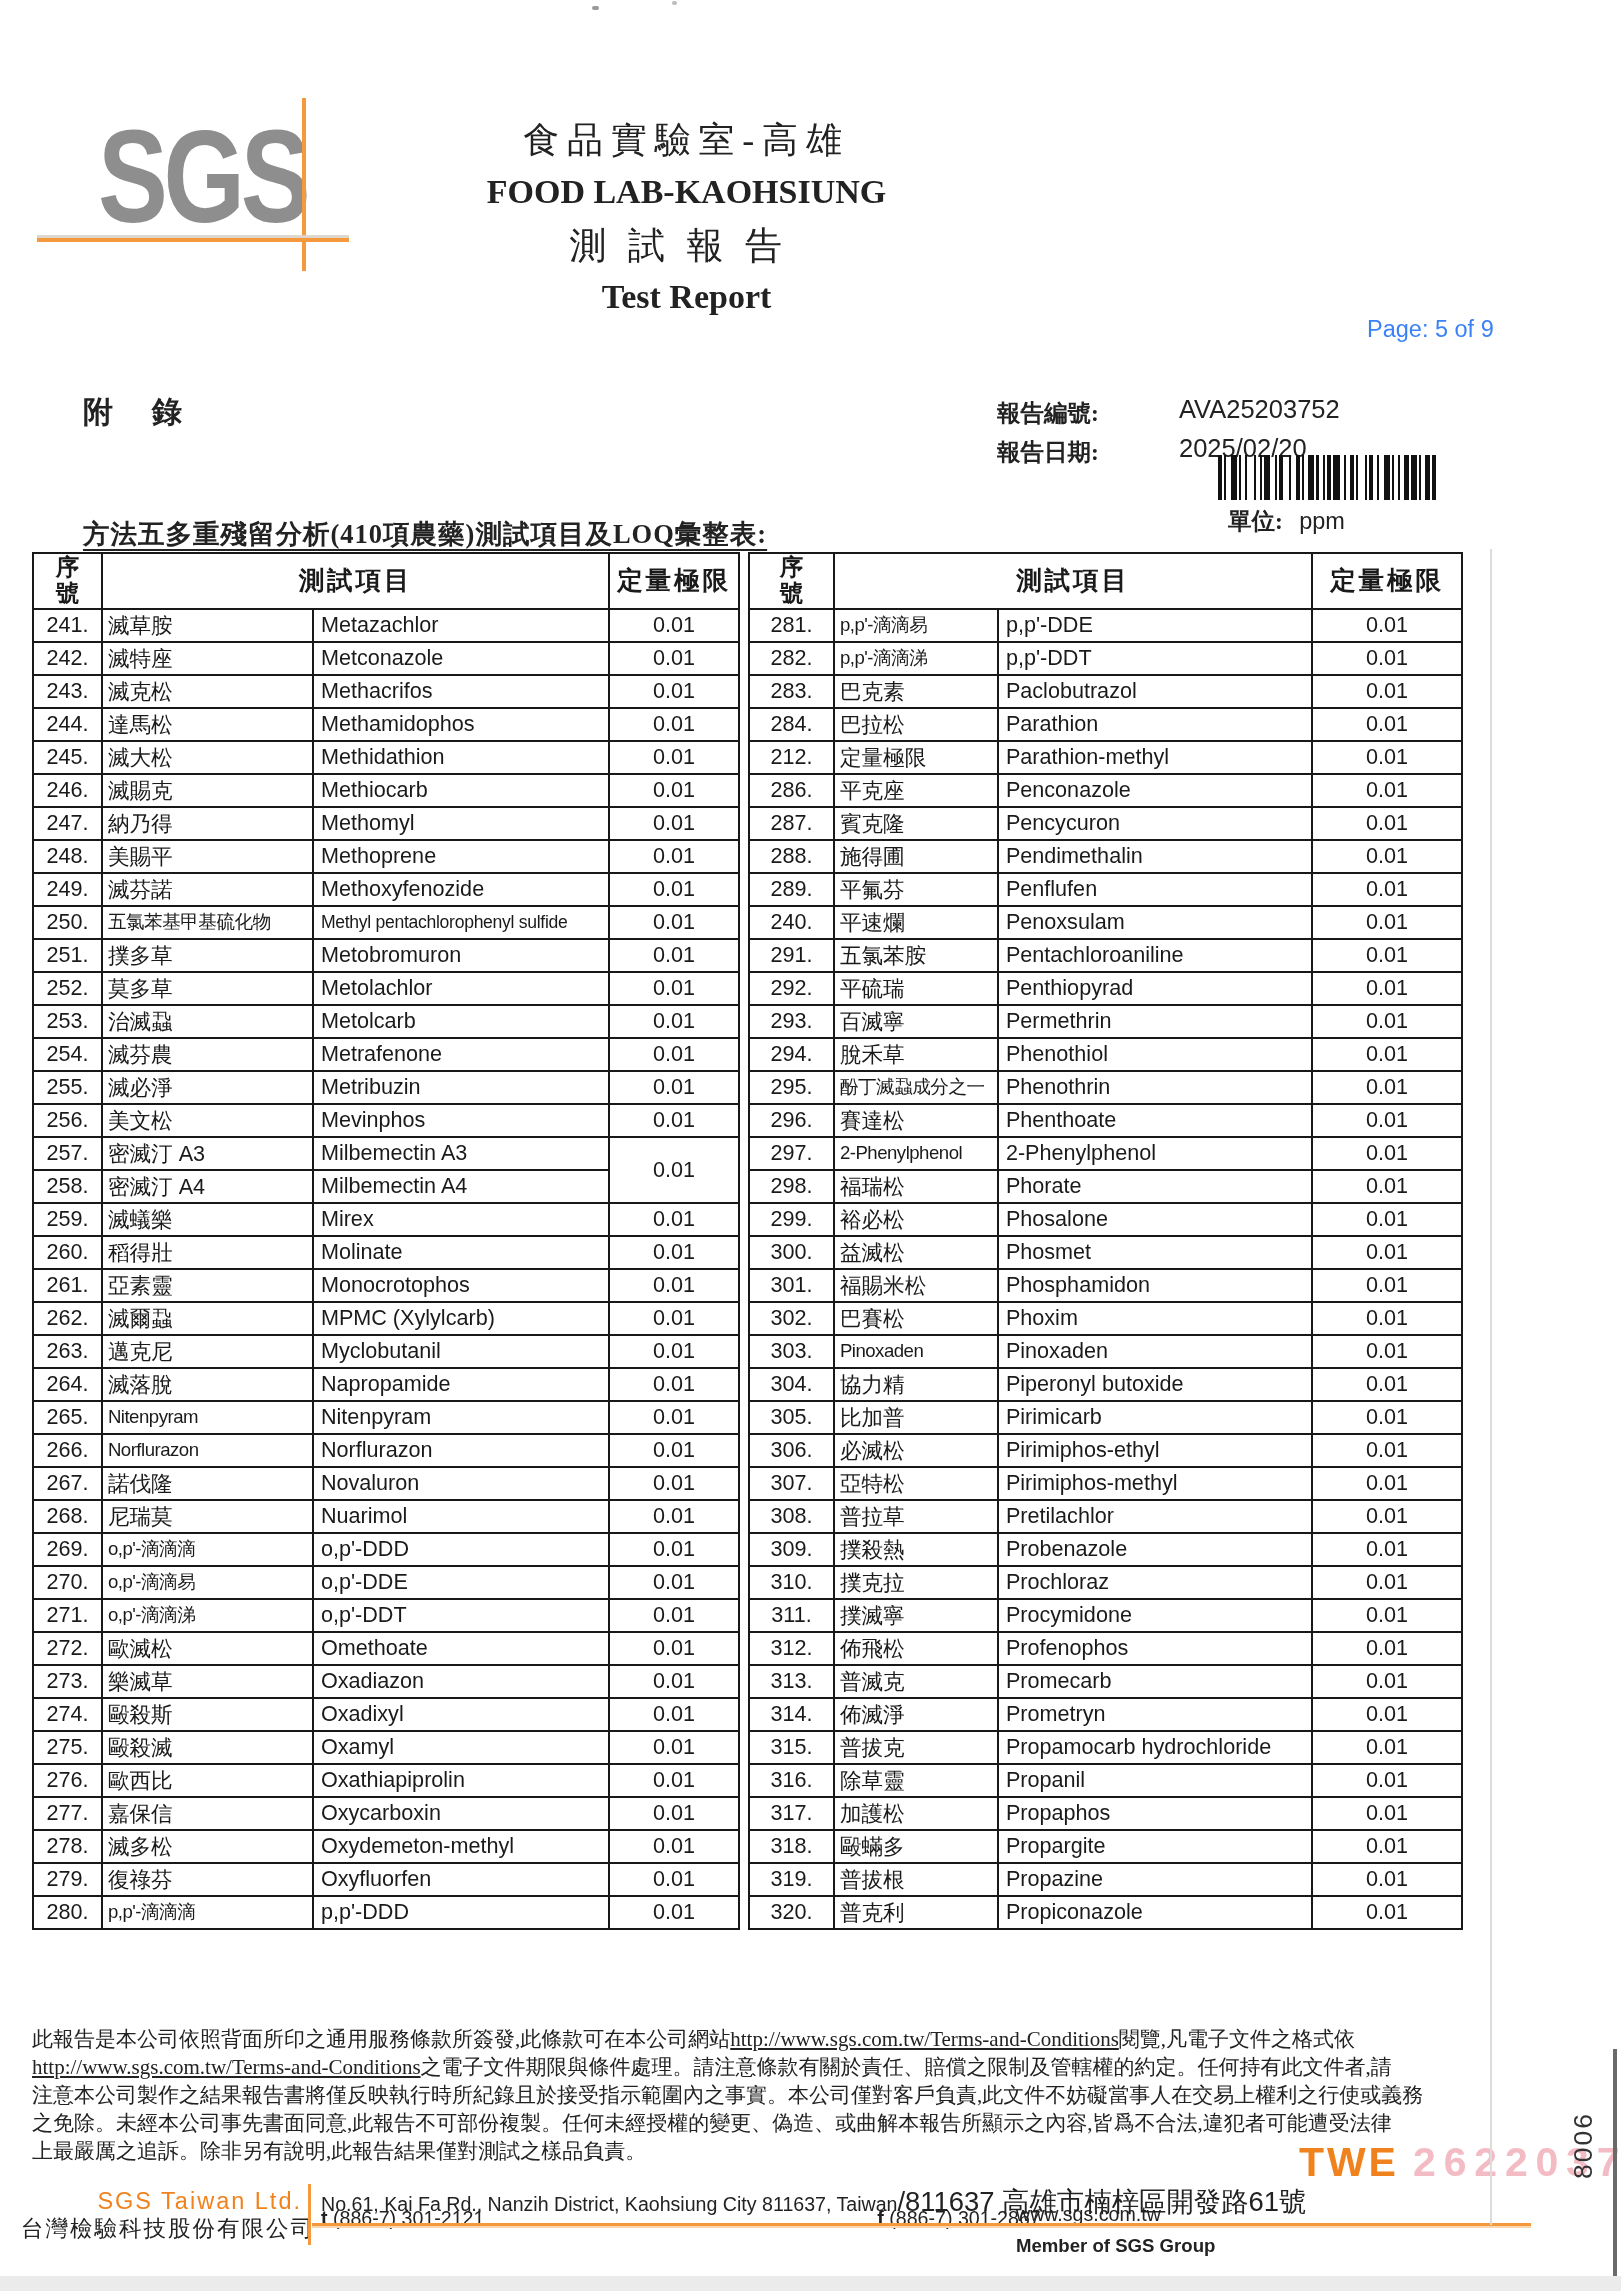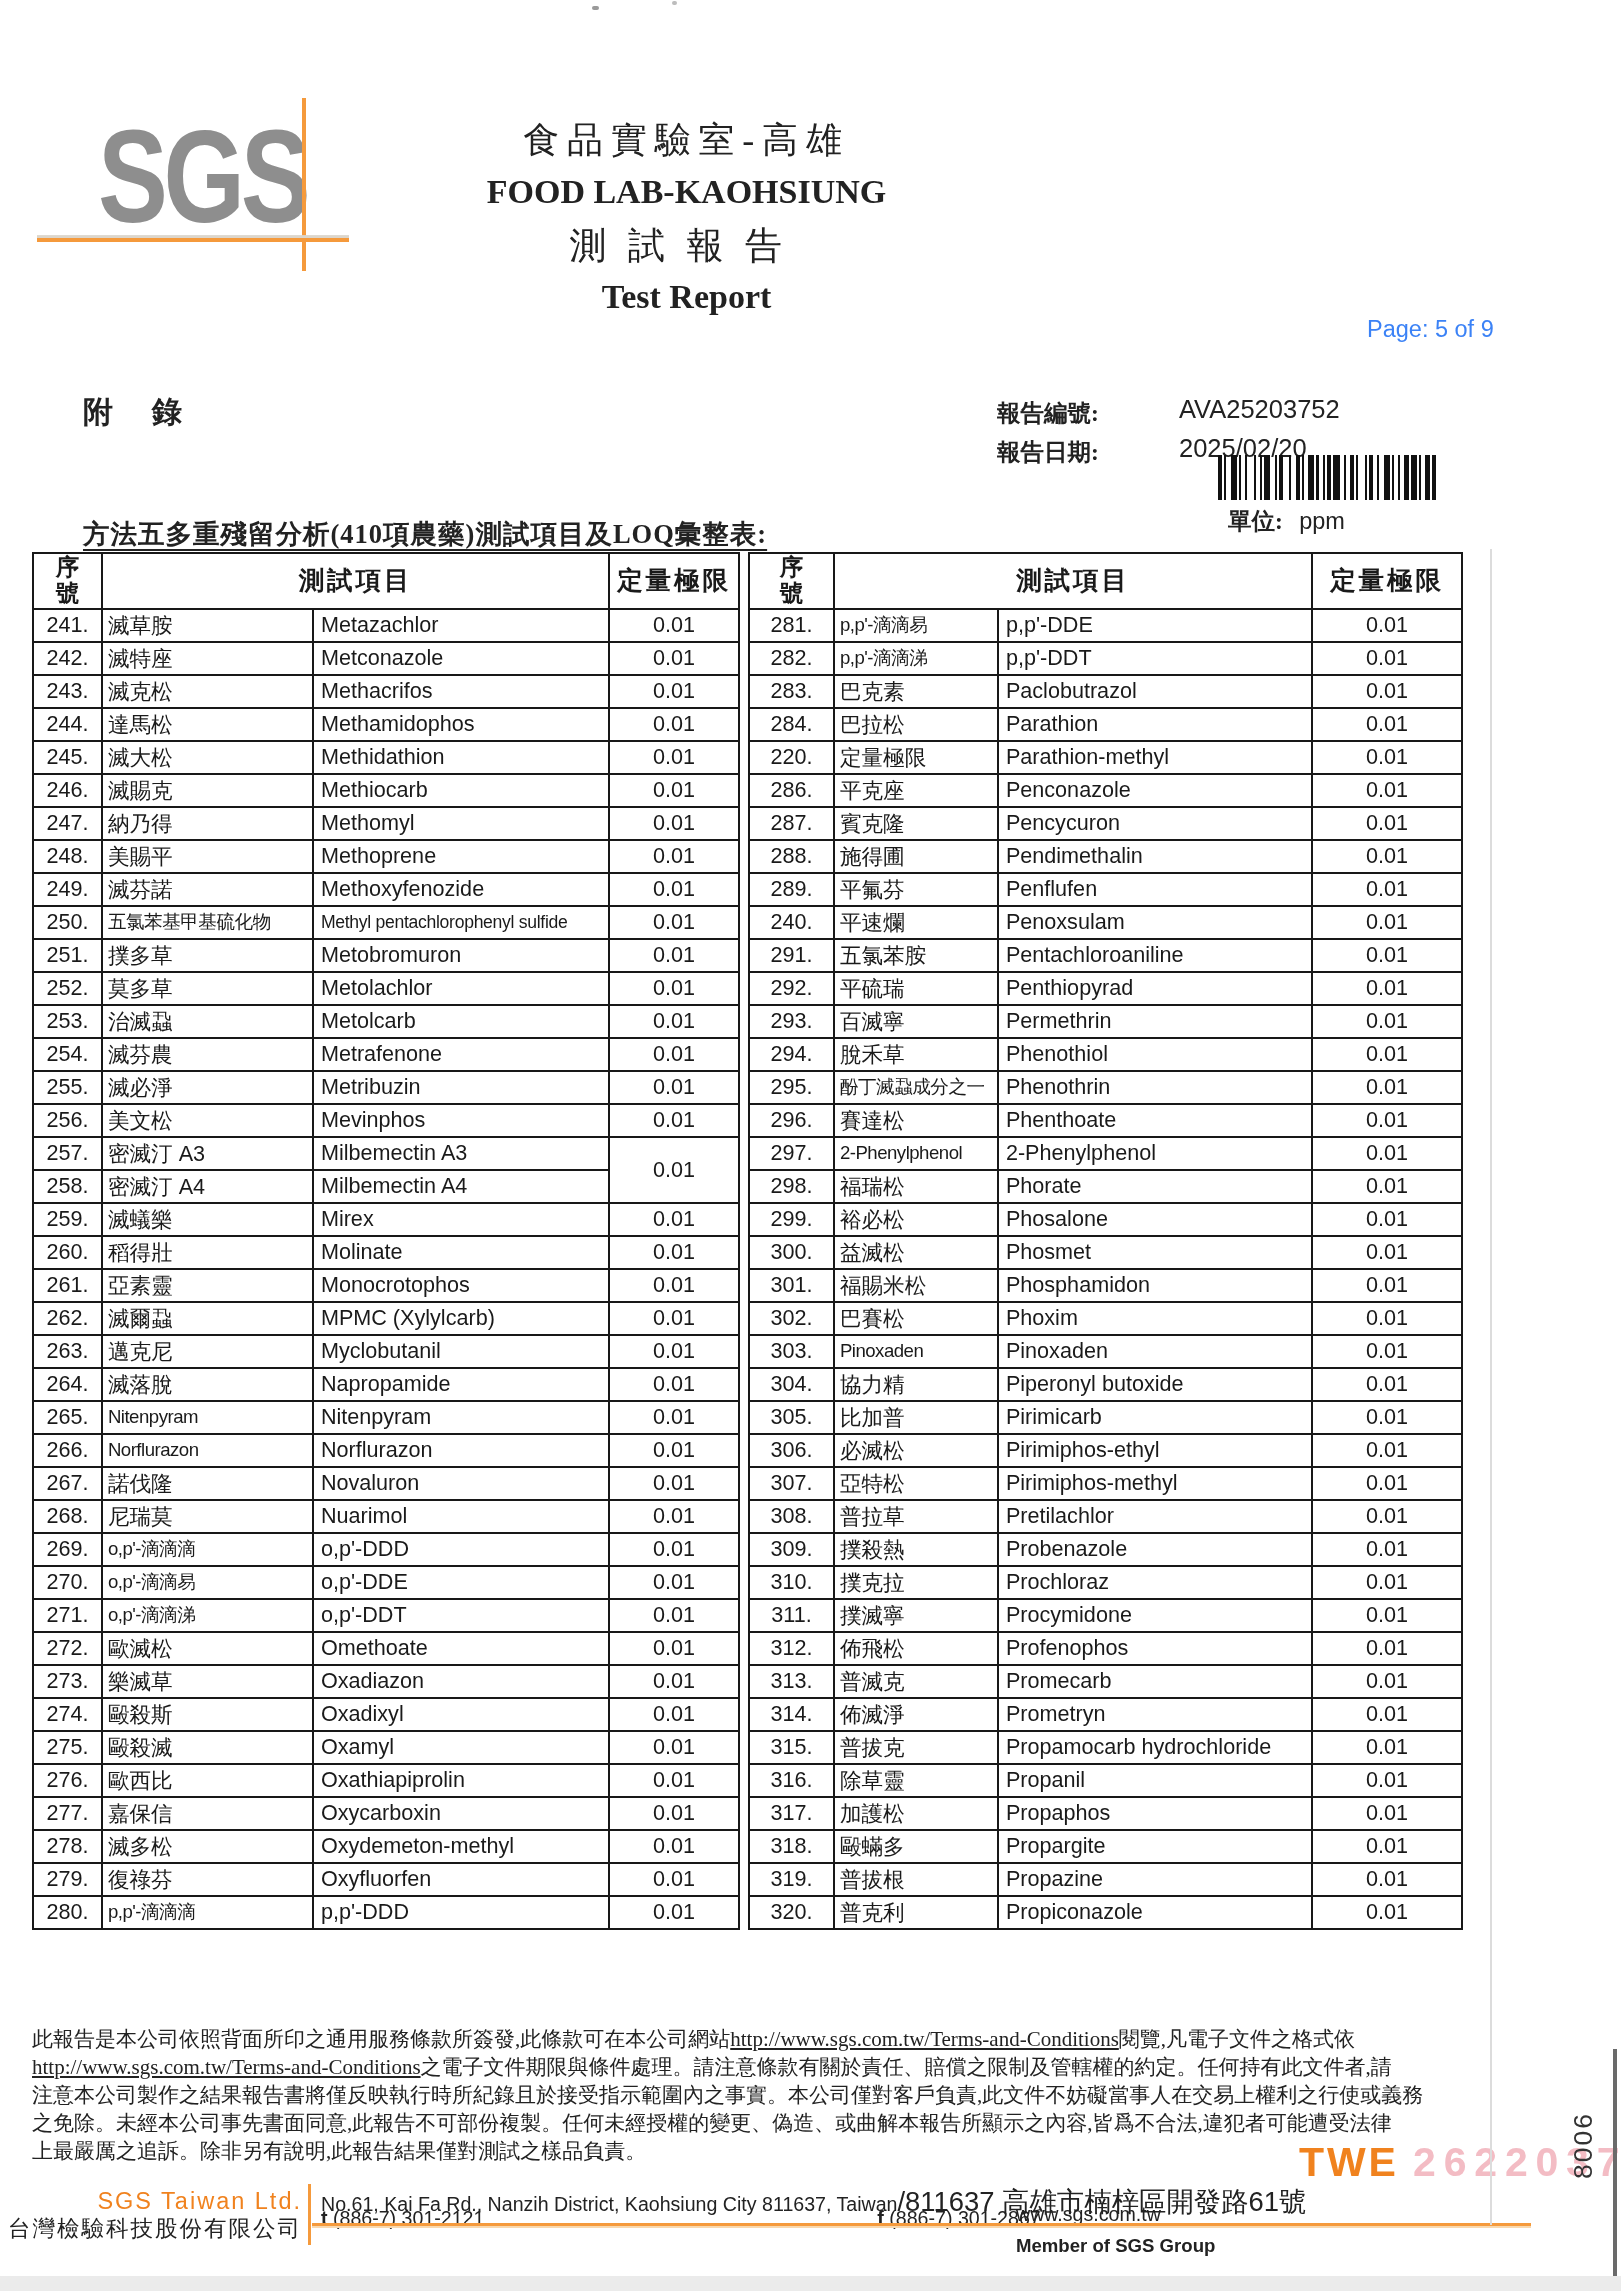--- a/index.html
+++ b/index.html
@@ -66,21 +66,21 @@
   
   .stamp{left:1299px;top:2139px;font-size:41px;font-weight:bold;letter-spacing:2.9px;white-space:nowrap;}
   .stamp .pfx{color:#f0821e;}
   .stamp .digits{color:#f3bcc4;letter-spacing:7.8px;}
   .side-code{left:1568px;top:2112px;font-size:26.5px;color:#333;
     writing-mode:vertical-rl;transform:rotate(180deg);letter-spacing:2px;}
 
   
   .f-company-en{left:0px;top:2188px;width:302px;text-align:right;font-size:23.5px;color:#f0821e;letter-spacing:2px;}
   .f-company-zh{left:0px;top:2213px;width:302px;text-align:right;font-size:22.5px;color:#222;
-    font-family:"Liberation Serif","DejaVu Serif",serif;letter-spacing:2px;}
+    font-family:"Liberation Serif","DejaVu Serif",serif;letter-spacing:2px;padding-left:13px;}
   .f-divider{left:308px;top:2184px;width:2.9px;height:61px;background:#f59a3c;}
   .f-addr{left:321px;top:2184px;font-size:19.6px;color:#222;white-space:nowrap;}
   .f-addr .zhbig{font-size:27.4px;}
   .f-contact{left:321px;top:2207px;font-size:19.6px;color:#222;white-space:nowrap;}
   .f-contact b{font-weight:bold;}
   .f-web{left:1016px;top:2203px;font-size:19.6px;color:#222;}
   .f-rule{left:312px;top:2223px;width:1219px;height:2.9px;background:#f59a3c;box-shadow:0 2px 0 #f8d8ae;}
   .f-member{left:1016px;top:2235px;font-size:18.6px;font-weight:bold;color:#222;}
 
   
@@ -485,21 +485,21 @@
         <td class="cell-en">Paclobutrazol</td>
         <td class="cell-loq">0.01</td>
       </tr>
       <tr>
         <td class="cell-no">284.</td>
         <td class="cell-zh">巴拉松</td>
         <td class="cell-en">Parathion</td>
         <td class="cell-loq">0.01</td>
       </tr>
       <tr>
-        <td class="cell-no">220.</td>
+        <td class="cell-no">212.</td>
         <td class="cell-zh">定量極限</td>
         <td class="cell-en">Parathion-methyl</td>
         <td class="cell-loq">0.01</td>
       </tr>
       <tr>
         <td class="cell-no">286.</td>
         <td class="cell-zh">平克座</td>
         <td class="cell-en">Penconazole</td>
         <td class="cell-loq">0.01</td>
       </tr>

